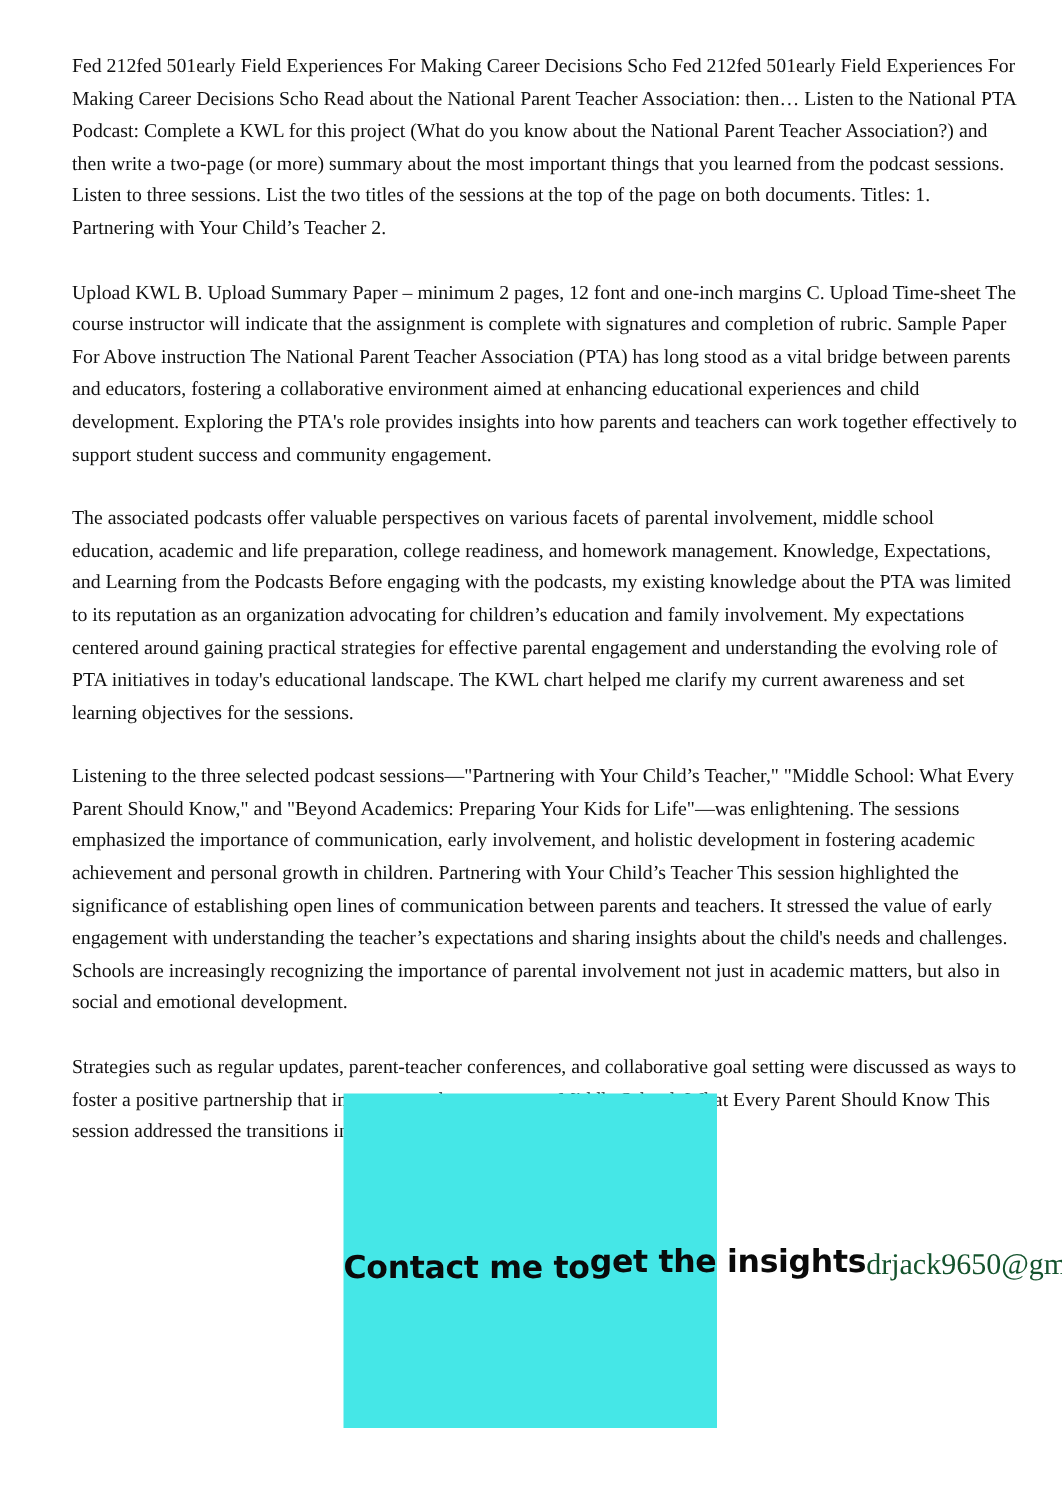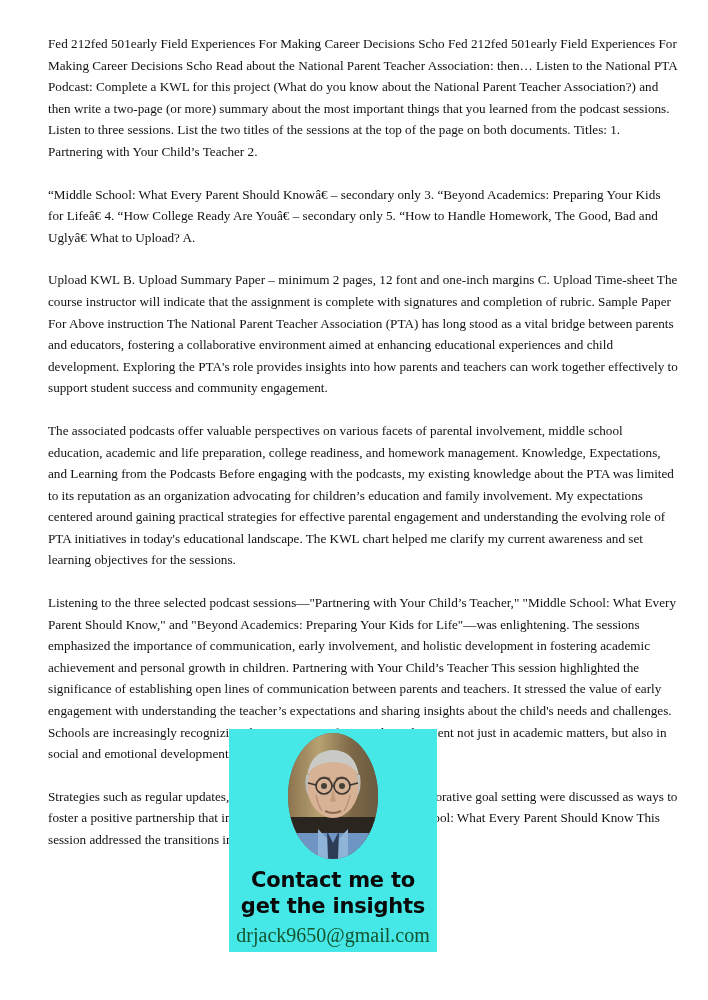--- a/index.html
+++ b/index.html
@@ -38,26 +38,26 @@
     text-align: left;
     font-family: "Liberation Serif", "DejaVu Serif", serif;
   }
   .para:last-child { margin-bottom: 0; }
 
   
   #contact-overlay {
     position: absolute;
     left: 229px;
     top: 729px;
-    width: 208px;
+    width: 249px;
     height: 223px;
     background: #45E7E7;
     z-index: 20;
     display: flex;
-    flex-direction: column;
+    flex-direction: row;
     align-items: center;
   }
 
   #avatar {
     margin-top: 4px;
     width: 90px;
     height: 126px;
     border-radius: 50% / 50%;
     overflow: hidden;
     position: relative;
@@ -89,21 +89,20 @@
     white-space: nowrap;
   }
 </style>
 </head>
 <body>
 
 <div id="page">
 
   <div id="doc-body">
     <p class="para">Fed 212fed 501early Field Experiences For Making Career Decisions Scho Fed 212fed 501early Field Experiences For Making Career Decisions Scho Read about the National Parent Teacher Association: then… Listen to the National PTA Podcast: Complete a KWL for this project (What do you know about the National Parent Teacher Association?) and then write a two-page (or more) summary about the most important things that you learned from the podcast sessions. Listen to three sessions. List the two titles of the sessions at the top of the page on both documents. Titles: 1. Partnering with Your Child’s Teacher 2.</p>
-    <p class="para">“Middle School: What Every Parent Should Knowâ€ – secondary only 3. “Beyond Academics: Preparing Your Kids for Lifeâ€ 4. “How College Ready Are Youâ€ – secondary only 5. “How to Handle Homework, The Good, Bad and Uglyâ€ What to Upload? A.</p>
     <p class="para">Upload KWL B. Upload Summary Paper – minimum 2 pages, 12 font and one-inch margins C. Upload Time-sheet The course instructor will indicate that the assignment is complete with signatures and completion of rubric. Sample Paper For Above instruction The National Parent Teacher Association (PTA) has long stood as a vital bridge between parents and educators, fostering a collaborative environment aimed at enhancing educational experiences and child development. Exploring the PTA's role provides insights into how parents and teachers can work together effectively to support student success and community engagement.</p>
     <p class="para">The associated podcasts offer valuable perspectives on various facets of parental involvement, middle school education, academic and life preparation, college readiness, and homework management. Knowledge, Expectations, and Learning from the Podcasts Before engaging with the podcasts, my existing knowledge about the PTA was limited to its reputation as an organization advocating for children’s education and family involvement. My expectations centered around gaining practical strategies for effective parental engagement and understanding the evolving role of PTA initiatives in today's educational landscape. The KWL chart helped me clarify my current awareness and set learning objectives for the sessions.</p>
     <p class="para">Listening to the three selected podcast sessions—"Partnering with Your Child’s Teacher," "Middle School: What Every Parent Should Know," and "Beyond Academics: Preparing Your Kids for Life"—was enlightening. The sessions emphasized the importance of communication, early involvement, and holistic development in fostering academic achievement and personal growth in children. Partnering with Your Child’s Teacher This session highlighted the significance of establishing open lines of communication between parents and teachers. It stressed the value of early engagement with understanding the teacher’s expectations and sharing insights about the child's needs and challenges. Schools are increasingly recognizing the importance of parental involvement not just in academic matters, but also in social and emotional development.</p>
     <p class="para">Strategies such as regular updates, parent-teacher conferences, and collaborative goal setting were discussed as ways to foster a positive partnership that improves student outcomes. Middle School: What Every Parent Should Know This session addressed the transitions in a child's development,</p>
   </div>
 
   <div id="contact-overlay" style="background: rgb(69, 231, 231);">
 
     <div id="avatar">
       <svg viewBox="0 0 90 126" preserveAspectRatio="none" aria-hidden="true">

